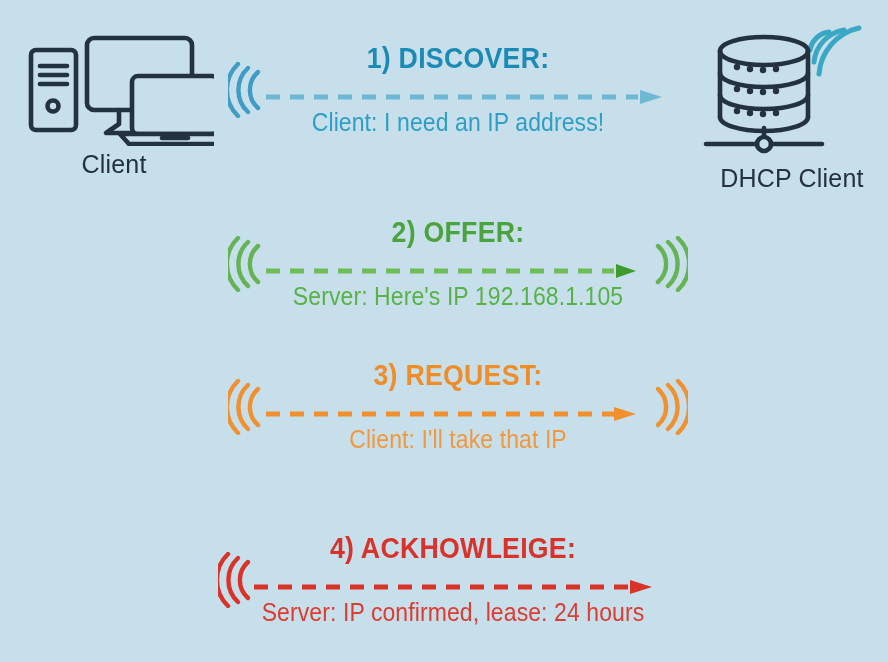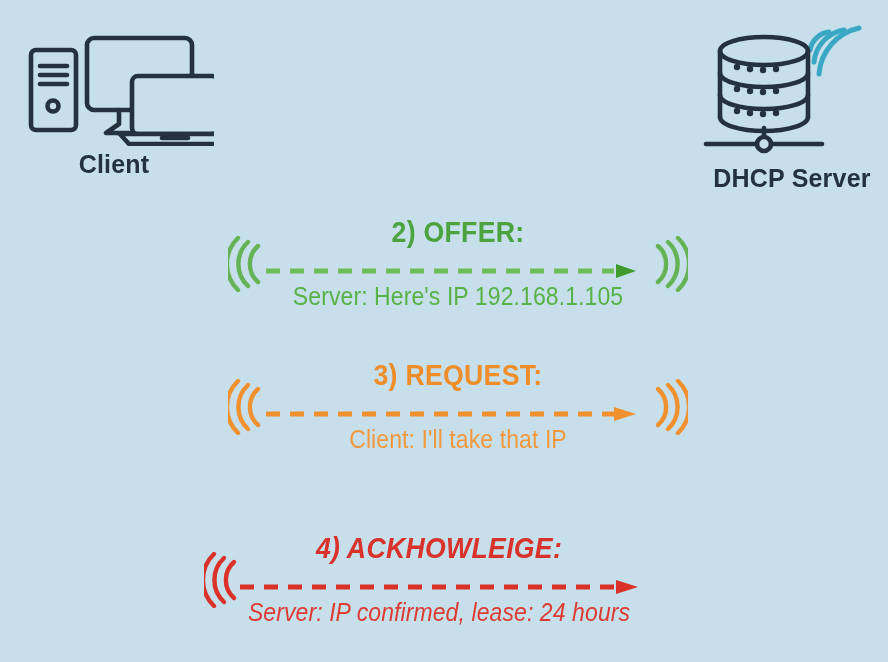--- a/index.html
+++ b/index.html
@@ -10,21 +10,21 @@
     overflow:hidden;
     position:relative;
   }
   .canvas{position:absolute;inset:0;}
 
   
   .endpoint{position:absolute;text-align:center;}
   .endpoint .glyph{display:block;}
   .endpoint .caption{
     font-family:"Liberation Sans", sans-serif;
-    font-weight:bold;
+    font-weight:normal;
     font-size:25px;
     color:#24313e;
     letter-spacing:.2px;
     margin-top:16px;
     transform:scaleX(.86);
   }
   #client-endpoint{left:14px;top:28px;width:200px;}
   #server-endpoint{left:692px;top:10px;width:200px;}
 
   
@@ -128,23 +128,40 @@
           <circle cx="71" cy="104" r="3.2"></circle>
             <circle cx="84" cy="103" r="3.2"></circle>
         </g>
 
         <line x1="72" y1="118" x2="72" y2="128"></line>
         <circle cx="72" cy="134" r="7" fill="#c6dfeb"></circle>
         <line x1="14" y1="134" x2="65" y2="134"></line>
         <line x1="79" y1="134" x2="130" y2="134"></line>
       </svg>
     </span>
-    <span class="caption">DHCP Server</span>
-  </div>
-
+    <span class="caption">DHCP Client</span>
+  </div>
+
+  <div class="msg-row" id="row-discover">
+    <span class="arc-left">
+      <svg width="42" height="56" viewBox="0 0 42 56" fill="none" stroke="#3f9cc4" stroke-width="4.4" stroke-linecap="round">
+        <path d="M30 10 A24 24 0 0 0 30 46"></path>
+        <path d="M20 6 A30 30 0 0 0 20 50"></path>
+        <path d="M10 2 A36 36 0 0 0 10 54"></path>
+      </svg>
+    </span>
+    <span class="arrow-line" style="left:38px;">
+      <svg width="398" height="14" viewBox="0 0 398 14">
+        <line x1="0" y1="7" x2="372" y2="7" stroke="#6fb8d4" stroke-width="5" stroke-dasharray="14 10" stroke-linecap="butt"></line>
+        <path d="M374 0 L396 7 L374 14 Z" fill="#6fb8d4"></path>
+      </svg>
+    </span>
+    <span class="msg-title" style="color:#1b8bb5;">1) DISCOVER:</span>
+    <span class="msg-sub" style="color:#2f9ec6;">Client: I need an IP address!</span>
+  </div>
 
   <div class="msg-row" id="row-offer">
     <span class="arc-left">
       <svg width="42" height="56" viewBox="0 0 42 56" fill="none" stroke="#65b354" stroke-width="4.4" stroke-linecap="round">
         <path d="M30 10 A24 24 0 0 0 30 46"></path>
         <path d="M20 6 A30 30 0 0 0 20 50"></path>
         <path d="M10 2 A36 36 0 0 0 10 54"></path>
       </svg>
     </span>
     <span class="arrow-line" style="left:38px;">
@@ -182,21 +199,21 @@
       <svg width="42" height="56" viewBox="0 0 42 56" fill="none" stroke="#f0902f" stroke-width="4.4" stroke-linecap="round">
         <path d="M12 10 A24 24 0 0 1 12 46"></path>
         <path d="M22 6 A30 30 0 0 1 22 50"></path>
         <path d="M32 2 A36 36 0 0 1 32 54"></path>
       </svg>
     </span>
     <span class="msg-title" style="color:#ef8d28;">3) REQUEST:</span>
     <span class="msg-sub" style="color:#f2983c;">Client: I'll take that IP</span>
   </div>
 
-  <div class="msg-row" id="row-ack" style="left:204px;width:470px;font-style:italic;">
+  <div class="msg-row" id="row-ack" style="left:218px;width:470px;">
     <span class="arc-left">
       <svg width="42" height="56" viewBox="0 0 42 56" fill="none" stroke="#da3228" stroke-width="4.4" stroke-linecap="round">
         <path d="M30 10 A24 24 0 0 0 30 46"></path>
         <path d="M20 6 A30 30 0 0 0 20 50"></path>
         <path d="M10 2 A36 36 0 0 0 10 54"></path>
       </svg>
     </span>
     <span class="arrow-line" style="left:36px;">
       <svg width="400" height="14" viewBox="0 0 400 14">
         <line x1="0" y1="7" x2="376" y2="7" stroke="#da3228" stroke-width="5" stroke-dasharray="14 10" stroke-linecap="butt"></line>

